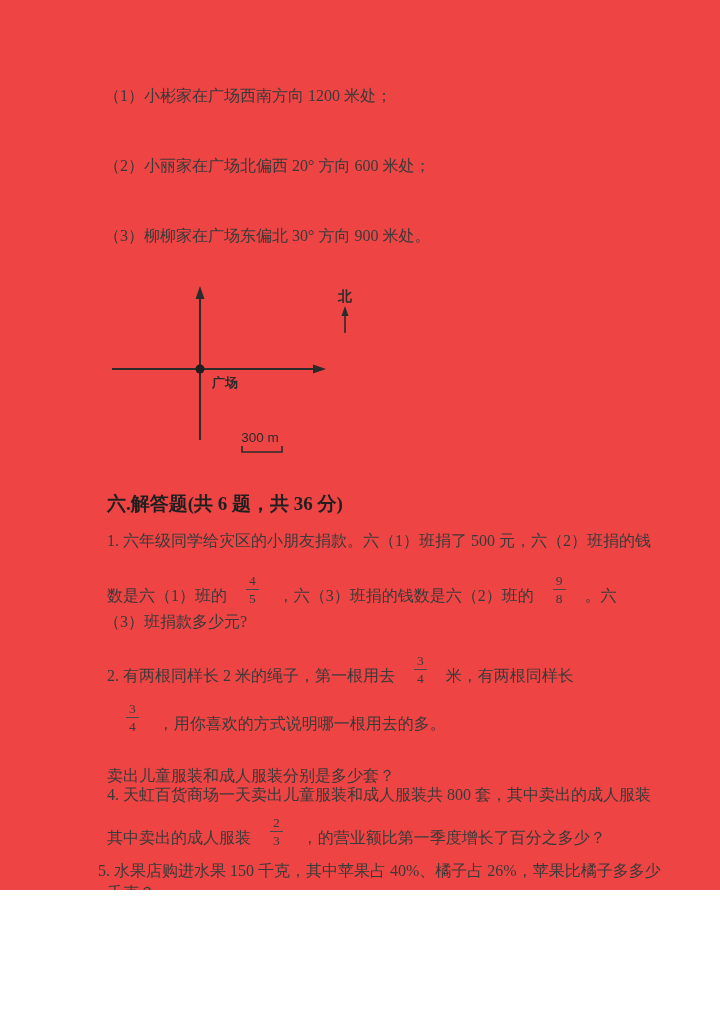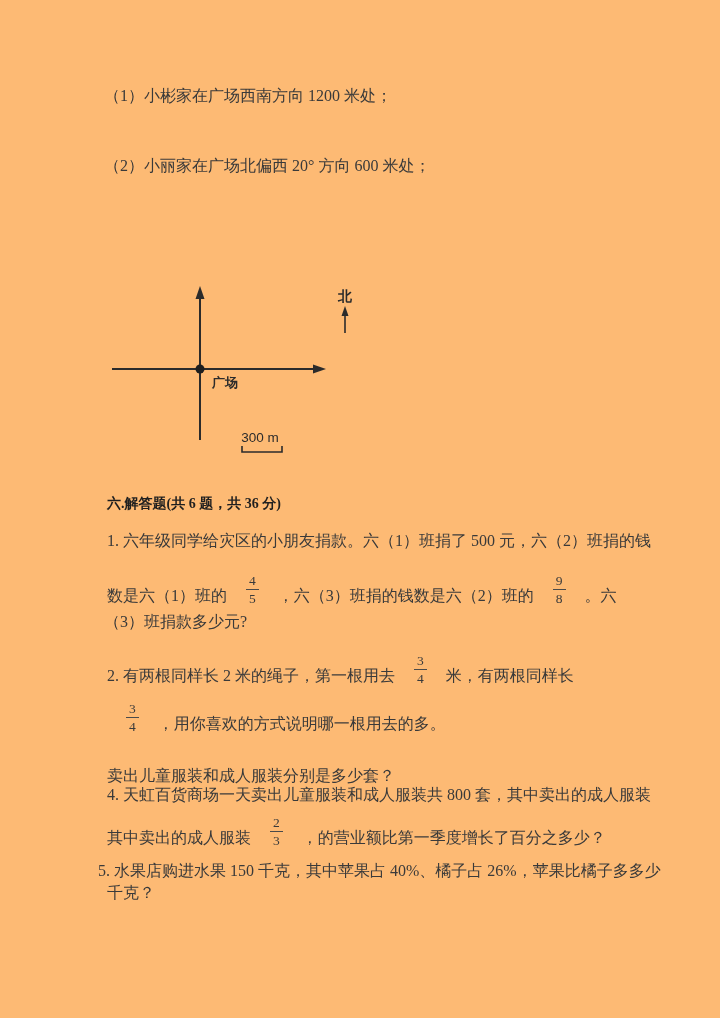--- a/index.html
+++ b/index.html
@@ -1,20 +1,20 @@
 <!DOCTYPE html>
 <html><head>
 <meta charset="utf-8">
 <style>
   html,body{margin:0;padding:0;background:#ffffff;}
   .page{
     position:relative;
     width:720px;
-    height:1018px;
-    background:#fdba74;
+    height:890px;
+    background:#ef4444;
     font-family:"Liberation Serif","DejaVu Serif",serif;
     font-size:16px;
     color:#3a3a3a;
     overflow:hidden;
   }
   .tline{
     position:absolute;
     white-space:nowrap;
     line-height:20px;
   }
@@ -24,21 +24,21 @@
     align-items:flex-end;
     height:38px;
     white-space:nowrap;
   }
   .fline span{white-space:nowrap;}
   .heading{
     position:absolute;
     white-space:nowrap;
     font-weight:bold;
     color:#1f1f1f;
-    font-size:14px;
+    font-size:19px;
     line-height:21px;
   }
   .frac{
     display:inline-block;
     text-align:center;
     font-size:13.5px;
     line-height:1.15;
     margin:0 19px;
     color:#3a3a3a;
   }
@@ -67,20 +67,21 @@
     fill:#2b2b2b;
   }
 </style>
 </head>
 <body>
 
 <div class="page">
 
   <div class="tline" style="left:104px;top:86px">（1）小彬家在广场西南方向 1200 米处；</div>
   <div class="tline" style="left:104px;top:156px">（2）小丽家在广场北偏西 20° 方向 600 米处；</div>
+  <div class="tline" style="left:104px;top:226px">（3）柳柳家在广场东偏北 30° 方向 900 米处。</div>
 
   <svg class="diagram" width="280" height="180" viewBox="0 0 280 180">
 
     <line x1="110" y1="14" x2="110" y2="157" stroke="#2b2b2b" stroke-width="2"></line>
     <polygon points="110,3 105.5,16 114.5,16" fill="#2b2b2b"></polygon>
 
     <line x1="22" y1="86" x2="225" y2="86" stroke="#2b2b2b" stroke-width="2"></line>
     <polygon points="236,86 223,81.5 223,90.5" fill="#2b2b2b"></polygon>
 
     <circle cx="110" cy="86" r="4.5" fill="#1e1e1e"></circle>

